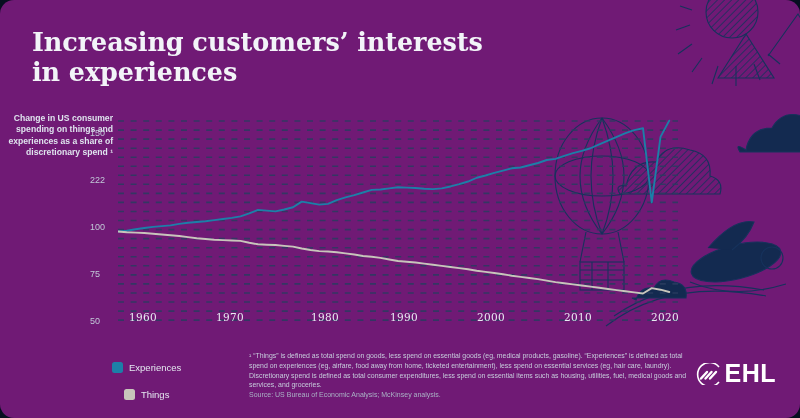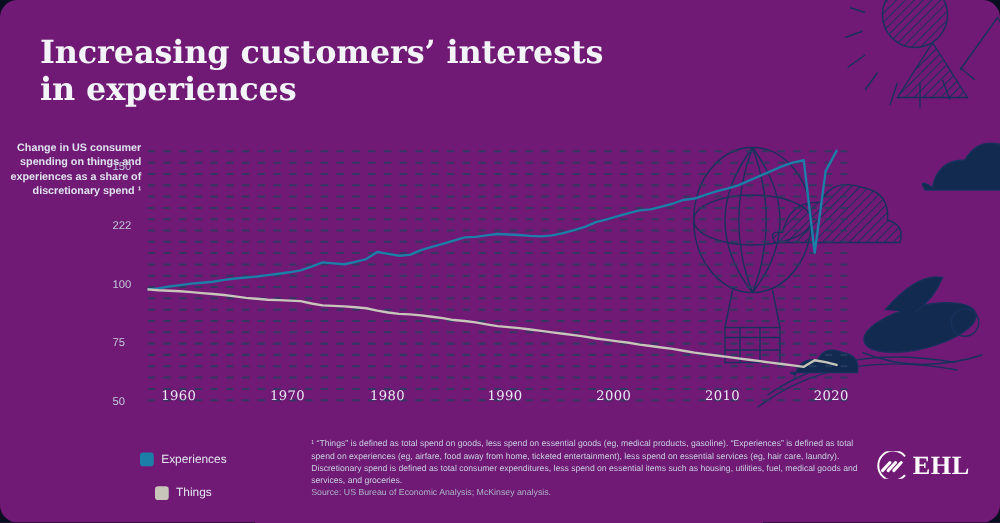--- a/index.html
+++ b/index.html
@@ -92,23 +92,23 @@
     font-size:7px;
     color:#aab3c6;
   }
   
   #logo {
     position:absolute; right:24px; top:361px;
     display:flex; align-items:center; gap:4px;
   }
   #logo .mark { display:block; }
   #logo .word {
-    font-family:Liberation Serif, serif;
+    font-family:Liberation Sans, sans-serif;
     font-weight:700;
-    font-size:21px;
+    font-size:25px;
     color:#ffffff;
     letter-spacing:0.5px;
     line-height:1;
   }
 </style>
 </head>
 <body>
 
 <div id="card" style="background: #701a75;">
 
@@ -216,21 +216,21 @@
       <g id="series-group">
           <polyline points="0.00,113.45 8.75,112.70 17.50,111.19 26.25,110.05 35.00,108.92 43.75,108.16 52.50,107.40 61.25,105.89 70.00,104.76 78.75,104.00 87.50,103.24 96.25,102.11 105.00,100.97 113.75,99.84 122.50,98.33 131.25,95.30 140.00,91.90 148.75,92.65 157.50,93.41 166.25,91.52 175.00,89.25 183.75,83.58 192.50,85.09 201.25,86.60 210.00,85.85 218.75,82.07 227.50,79.42 236.25,77.15 245.00,74.50 253.75,71.85 262.50,71.48 271.25,70.34 280.00,69.21 288.75,69.59 297.50,69.96 306.25,70.72 315.00,71.10 323.75,70.34 332.50,68.45 341.25,66.18 350.00,63.53 358.75,59.75 367.50,57.48 376.25,54.84 385.00,52.57 393.75,50.30 402.50,49.54 411.25,47.27 420.00,45.00 428.75,41.98 437.50,40.84 446.25,37.82 455.00,35.17 463.75,32.90 472.50,30.25 481.25,26.47 490.00,22.69 498.75,18.91 507.50,15.13 516.25,12.10 525.00,10.21 533.75,84.33 542.50,18.91 551.25,2.65" fill="none" stroke="#1c7fa8" stroke-width="1.9" stroke-linejoin="round" stroke-linecap="round"></polyline>
           <polyline points="0.00,113.45 8.75,114.21 17.50,114.59 26.25,114.97 35.00,115.72 43.75,116.48 52.50,117.24 61.25,117.99 70.00,119.13 78.75,120.26 87.50,121.02 96.25,121.77 105.00,122.15 113.75,122.53 122.50,122.91 131.25,124.80 140.00,126.31 148.75,126.69 157.50,127.07 166.25,127.83 175.00,128.58 183.75,130.47 192.50,131.99 201.25,133.12 210.00,133.50 218.75,134.25 227.50,135.39 236.25,136.52 245.00,138.04 253.75,138.79 262.50,139.93 271.25,141.44 280.00,142.95 288.75,143.71 297.50,144.47 306.25,145.60 315.00,146.73 323.75,147.87 332.50,149.00 341.25,150.14 350.00,151.27 358.75,152.79 367.50,153.92 376.25,155.05 385.00,156.19 393.75,157.70 402.50,158.84 411.25,159.97 420.00,161.11 428.75,162.62 437.50,164.13 446.25,165.27 455.00,166.40 463.75,167.53 472.50,168.67 481.25,169.80 490.00,170.94 498.75,172.07 507.50,173.21 516.25,174.34 525.00,175.48 533.75,170.18 542.50,171.69 551.25,173.96" fill="none" stroke="#c8c5bb" stroke-width="1.9" stroke-linejoin="round" stroke-linecap="round"></polyline>
         </g>
     </svg>
   </div>
 
   <div id="xlabels">
     <span class="xtick" style="left:25px">1960</span>
     <span class="xtick" style="left:112px">1970</span>
-    <span class="xtick" style="left:192px">1980</span>
+    <span class="xtick" style="left:207px">1980</span>
     <span class="xtick" style="left:286px">1990</span>
     <span class="xtick" style="left:373px">2000</span>
     <span class="xtick" style="left:460px">2010</span>
     <span class="xtick" style="left:547px">2020</span>
   </div>
 
   <div id="legend">
     <div class="lg-item">
       <span class="lg-sw" id="sw0" style="background: rgb(28, 127, 168);"></span>
       <span class="lg-tx">Experiences</span>

